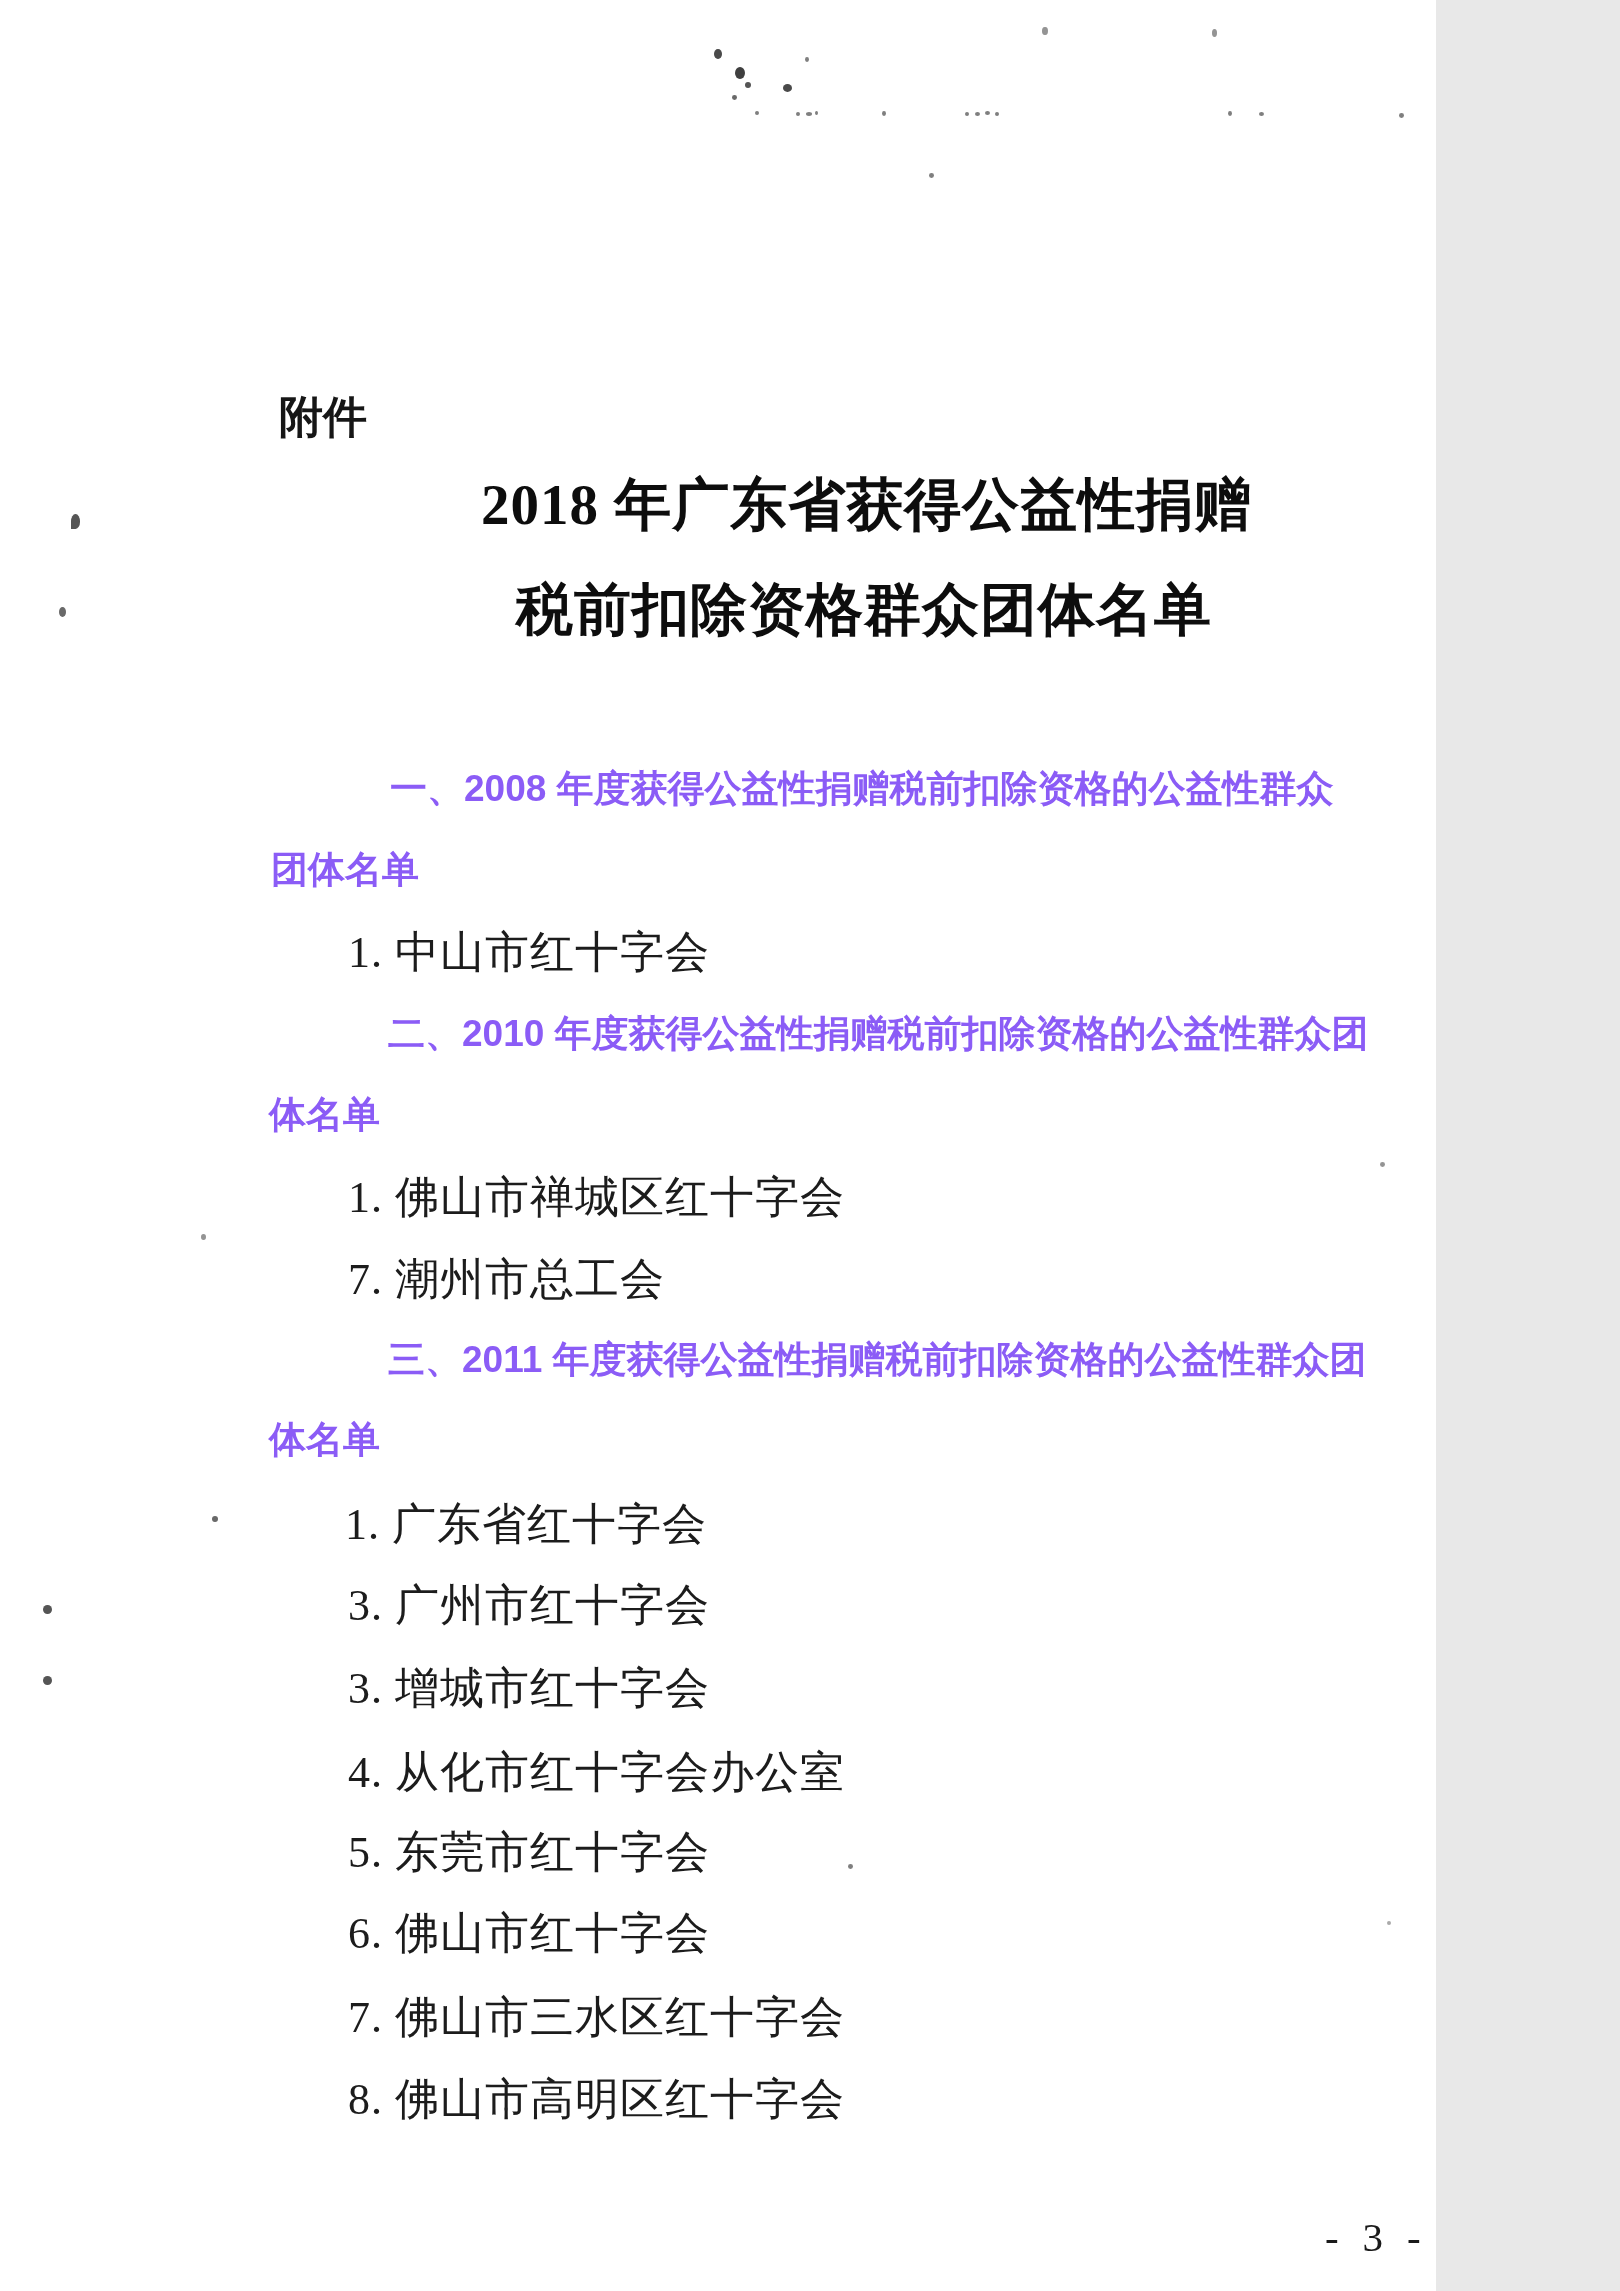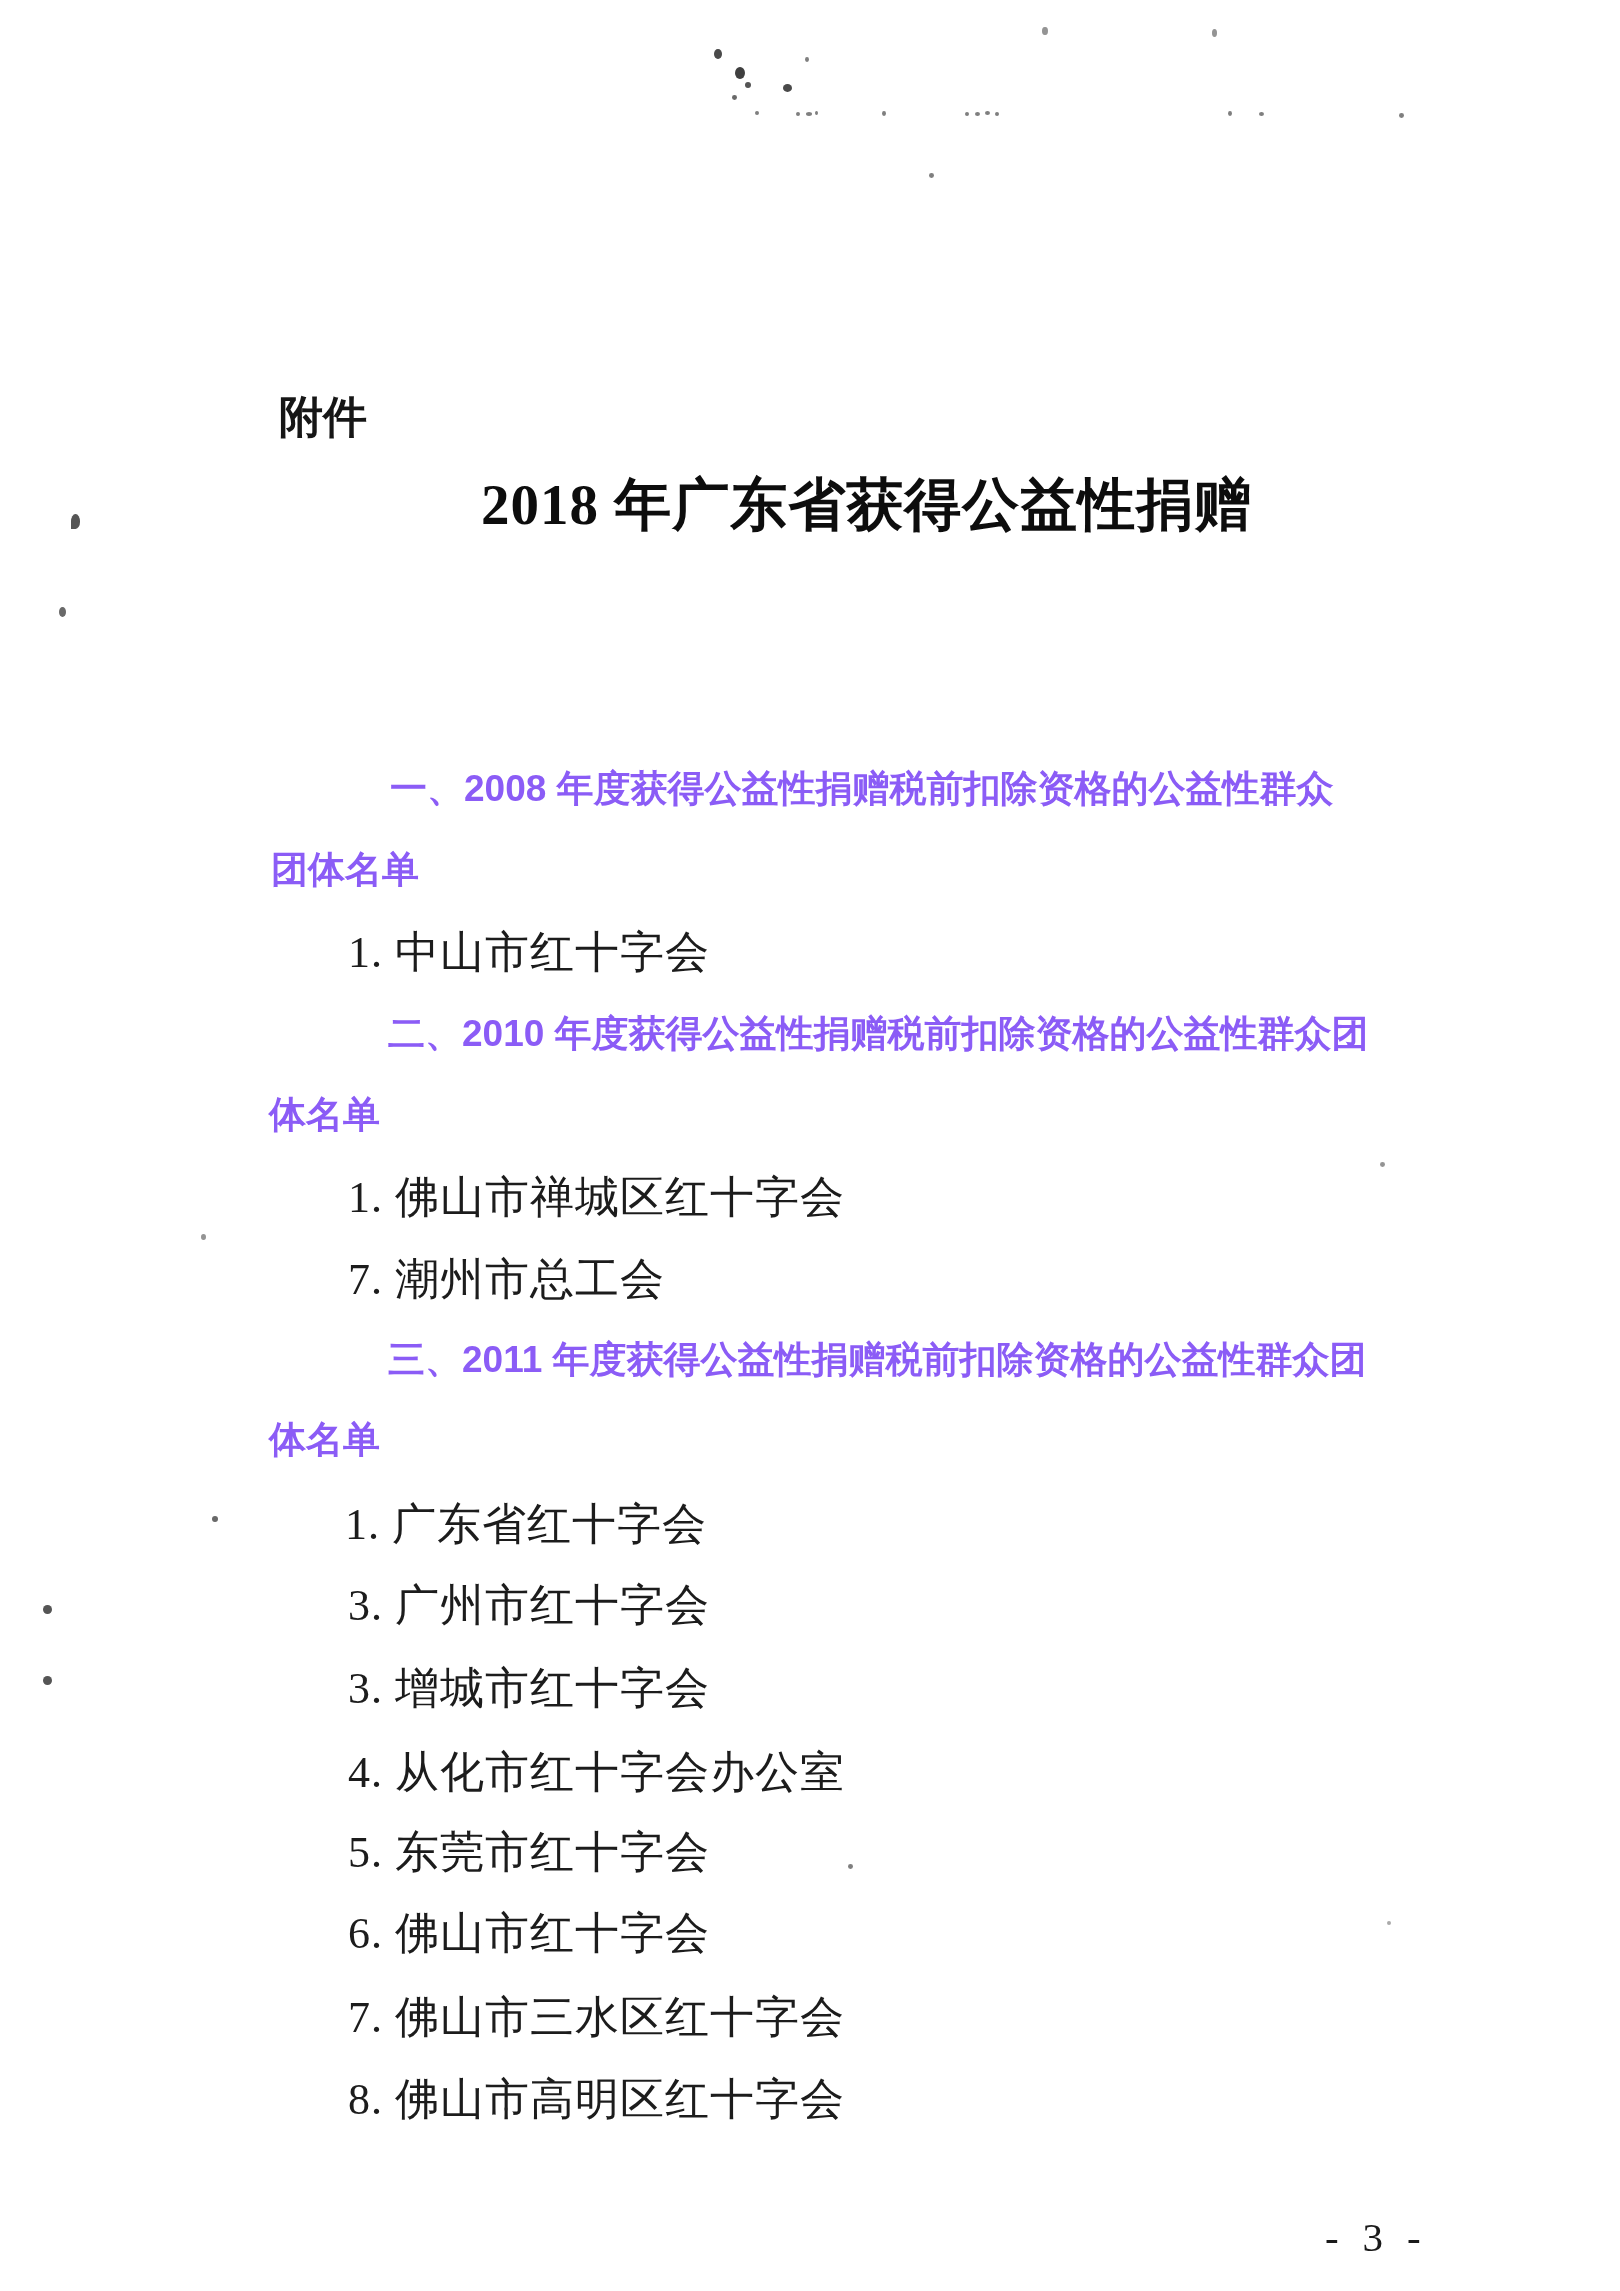--- a/index.html
+++ b/index.html
@@ -2,21 +2,21 @@
 <html><head>
 <meta charset="utf-8">
 <style>
   html, body {
     margin: 0;
     padding: 0;
     background: #e8e8e8;
   }
   .page {
     position: relative;
-    width: 1620px;
+    width: 1436px;
     height: 2292px;
     background: #ffffff;
     overflow: hidden;
     color: #161616;
   }
   .line {
     position: absolute;
     white-space: nowrap;
     line-height: 1;
     color: #161616;
@@ -67,20 +67,21 @@
   }
 </style>
 </head>
 <body>
 
 <div class="page">
 
   <div class="line attachment">附件</div>
 
   <div class="line title title-1">2018 年广东省获得公益性捐赠</div>
+  <div class="line title title-2">税前扣除资格群众团体名单</div>
 
   <section>
     <div class="line heading" style="left:390px; top:770px;">一、2008 年度获得公益性捐赠税前扣除资格的公益性群众</div>
     <div class="line heading" style="left:271px; top:851px;">团体名单</div>
     <div class="line item" style="left:348px; top:931px;">1. 中山市红十字会</div>
   </section>
 
   <section>
     <div class="line heading" style="left:388px; top:1015px;">二、2010 年度获得公益性捐赠税前扣除资格的公益性群众团</div>
     <div class="line heading" style="left:269px; top:1096px;">体名单</div>

